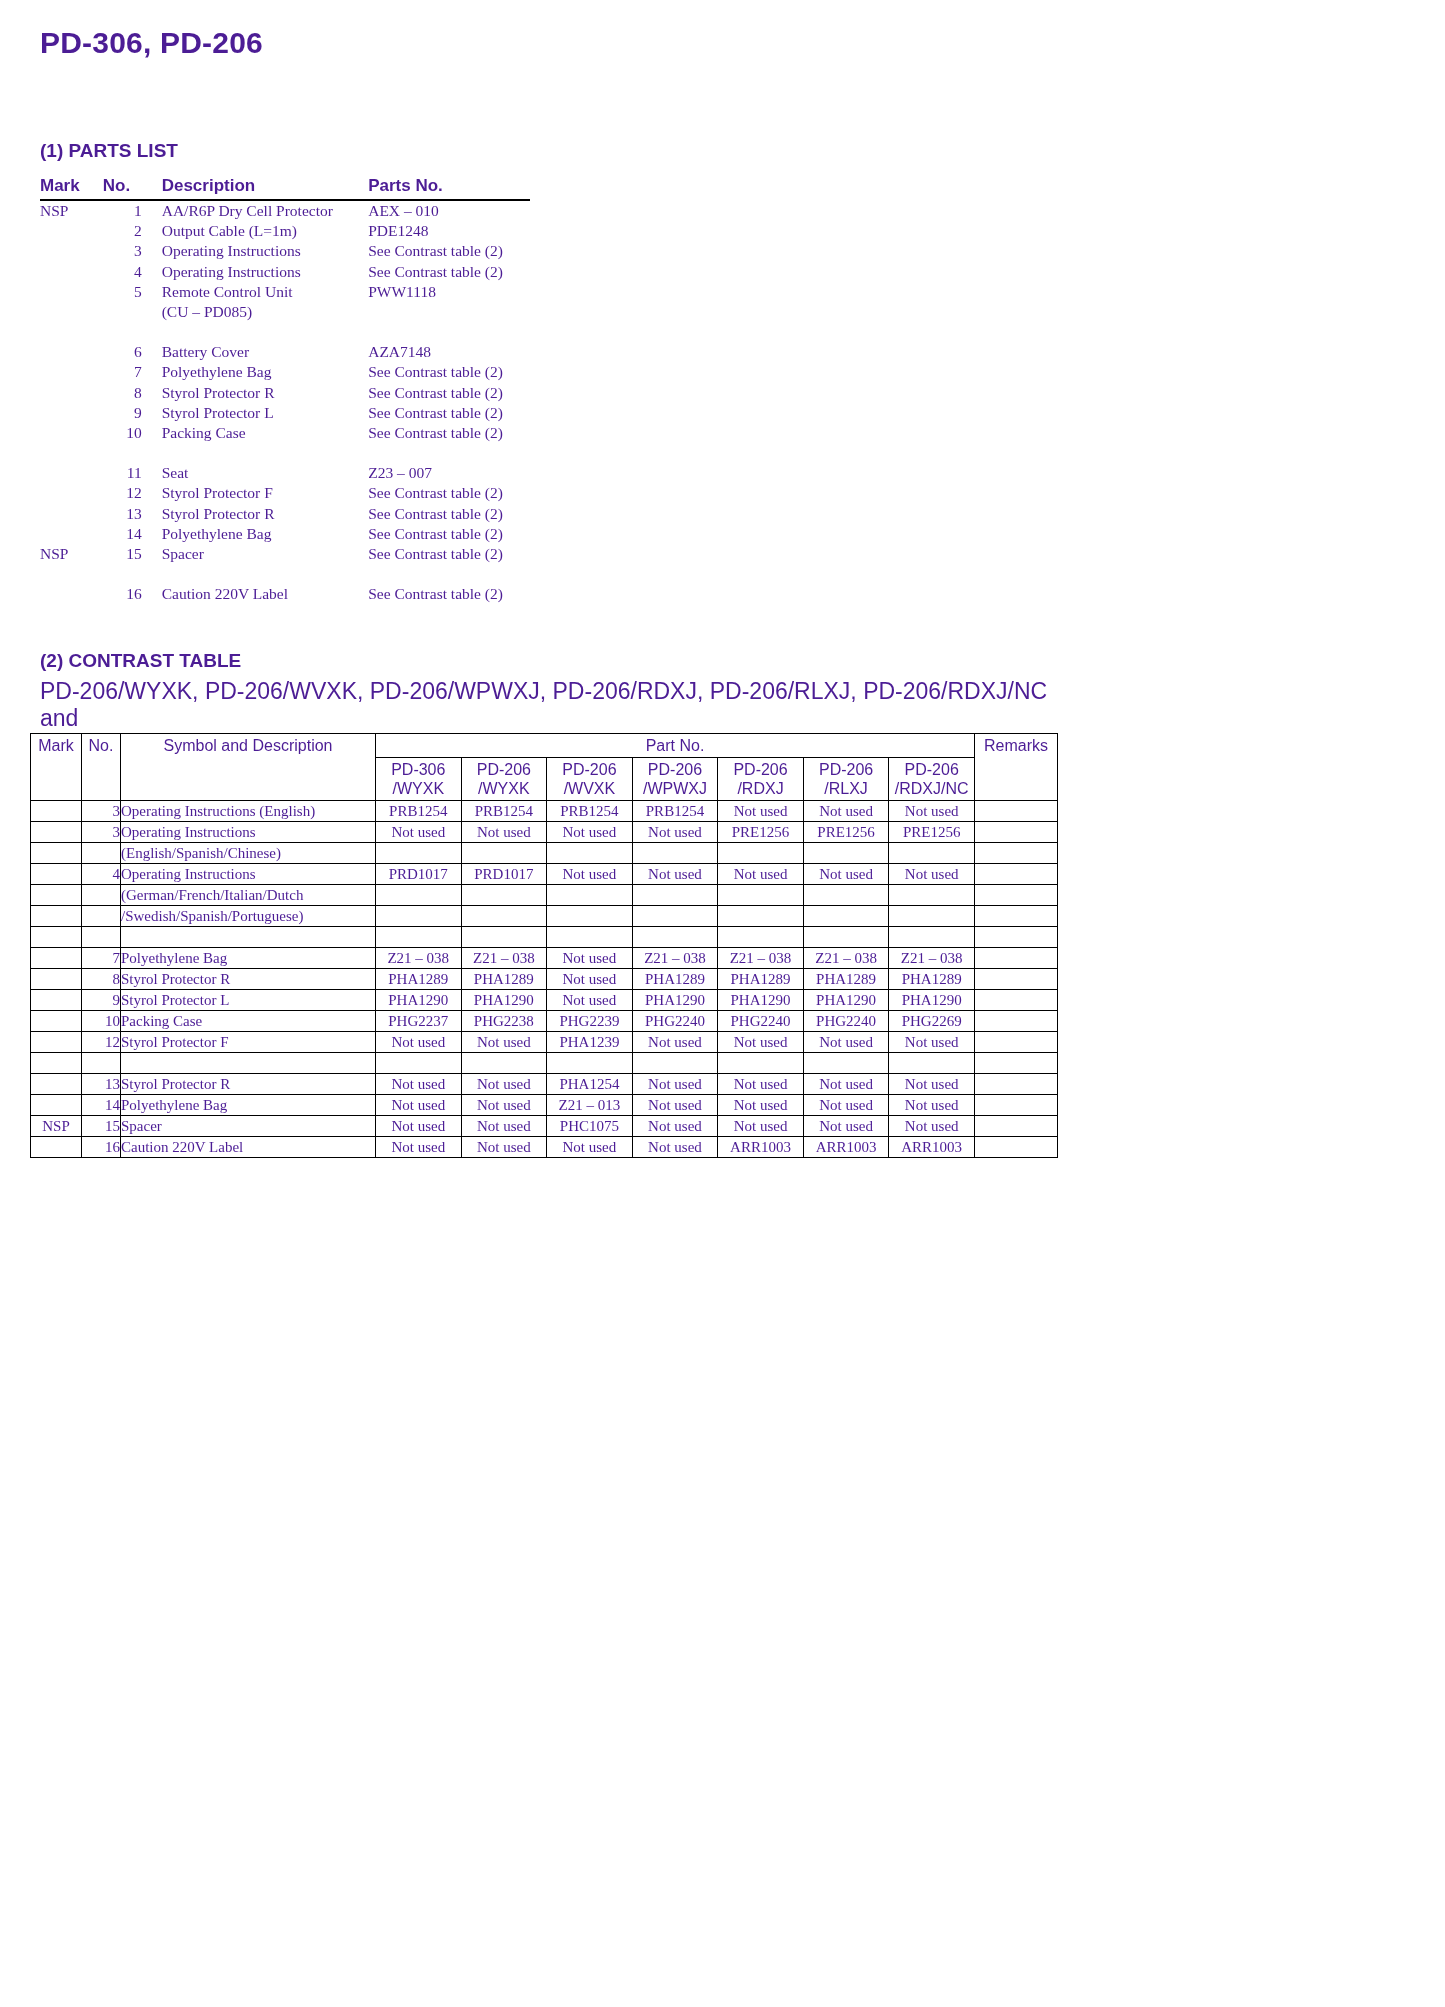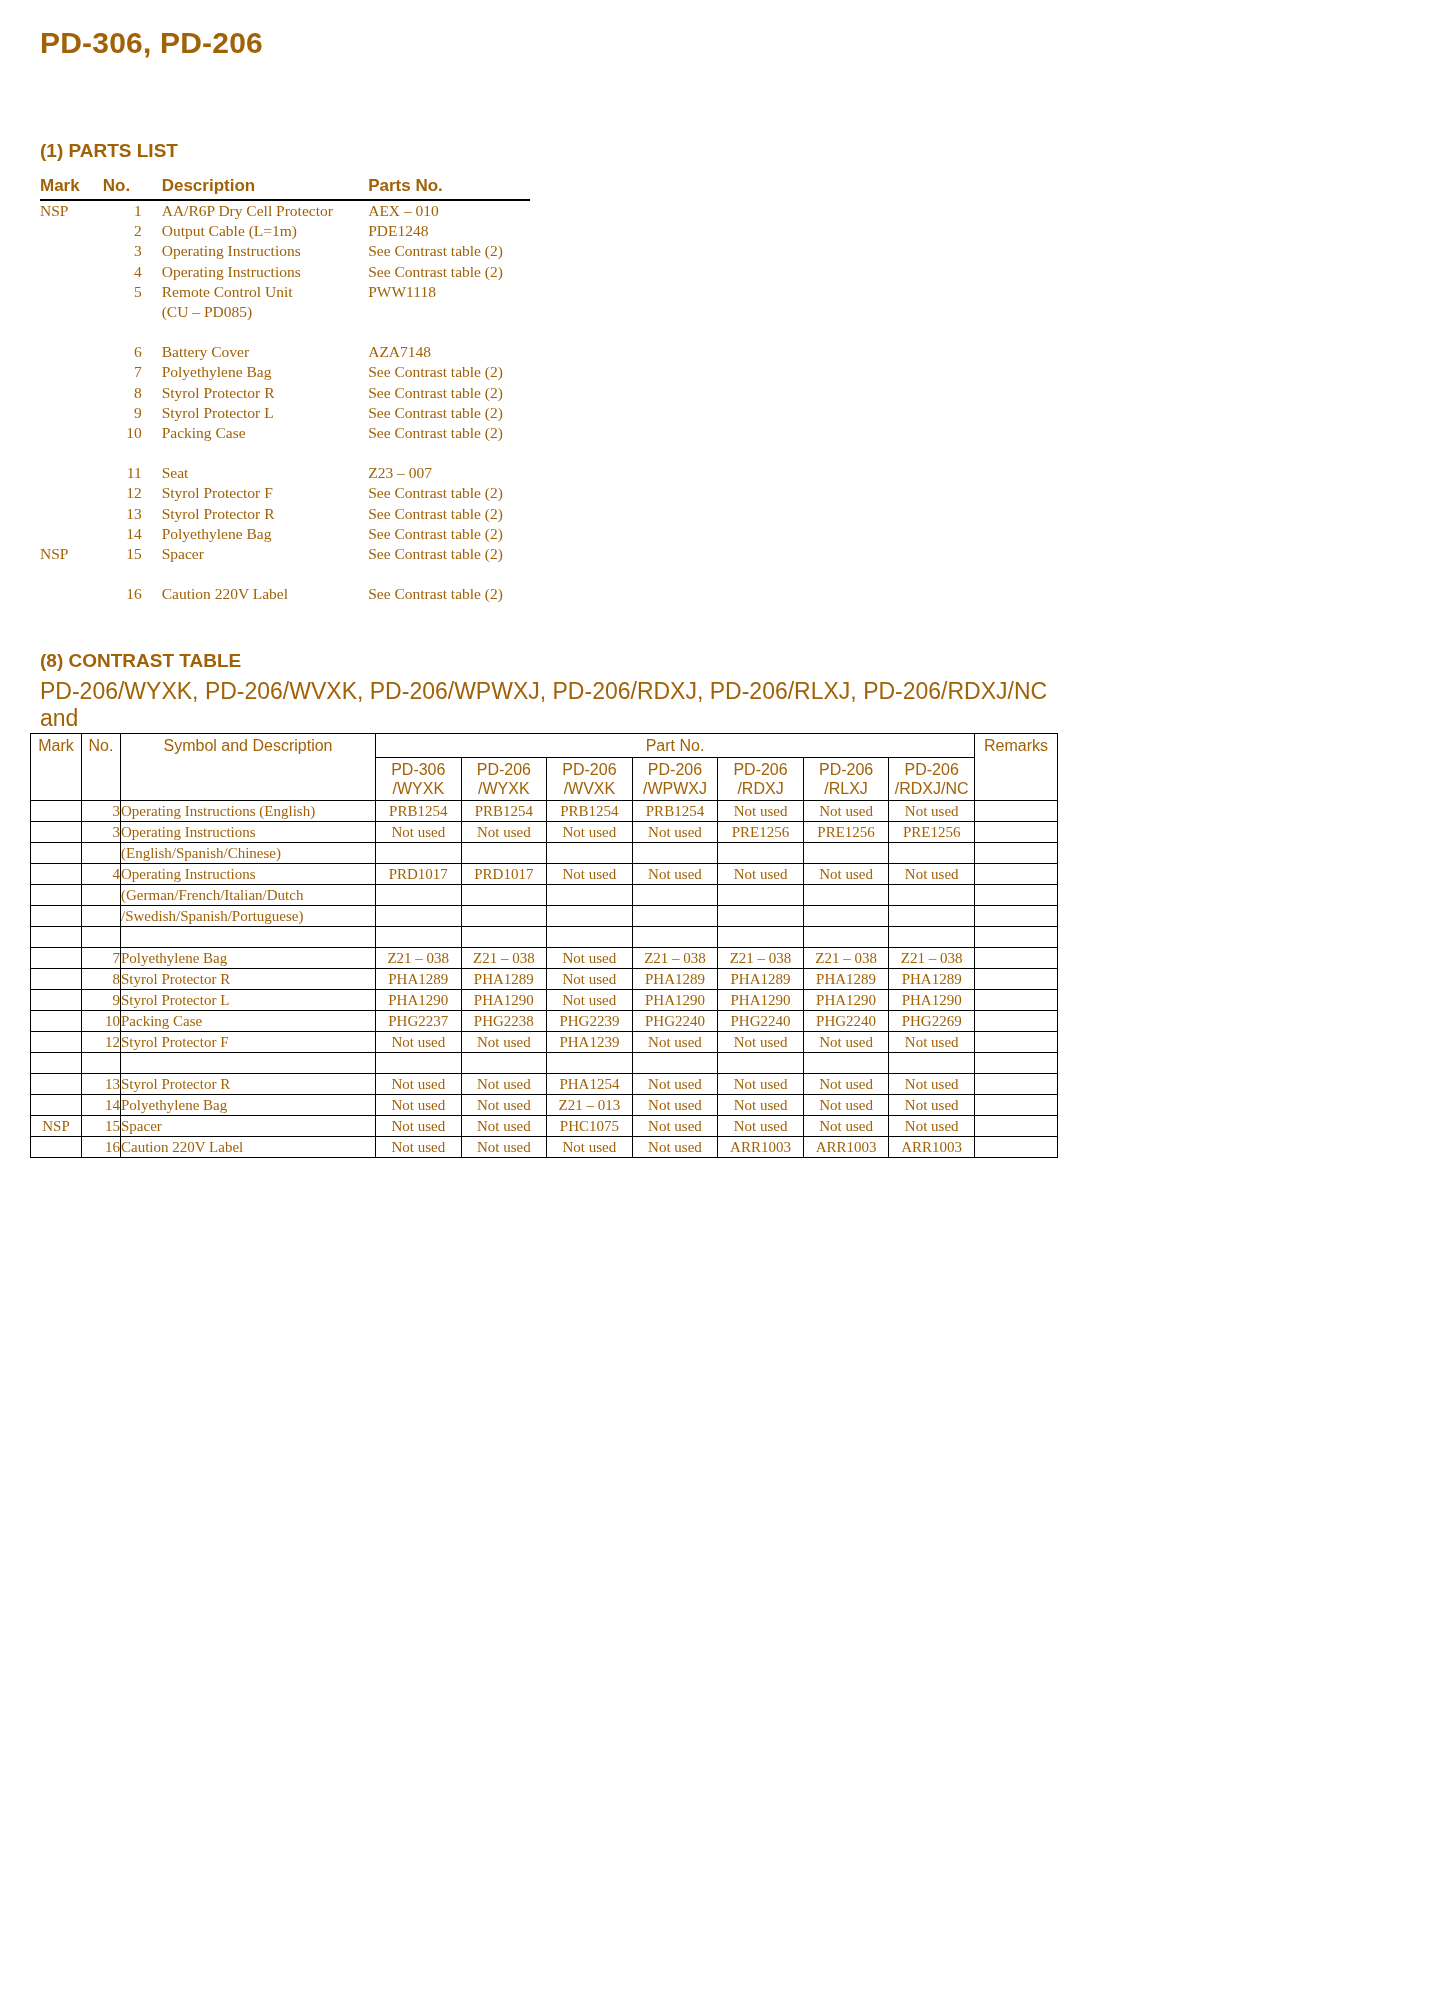--- a/index.html
+++ b/index.html
@@ -6,21 +6,21 @@
     margin: 0;
     padding: 0;
     background: #ffffff;
   }
   .page {
     position: relative;
     width: 1445px;
     height: 1572px;
     background: #ffffff;
     font-family: "Liberation Serif", serif;
-    color: #a16207;
+    color: #4c1d95;
     box-sizing: border-box;
     overflow: hidden;
   }
 
   
   .model-title {
     position: absolute;
     left: 40px;
     top: 26px;
     font-family: "Liberation Sans", sans-serif;
@@ -285,21 +285,21 @@
           <tr>
             <td class="c-mark">&nbsp;</td>
             <td class="c-no">16</td>
             <td class="c-desc">Caution 220V Label</td>
             <td class="c-parts">See Contrast table (2)</td>
           </tr>
         </tbody>
     </table>
   </div>
 
-  <div class="sec2-heading">(8) CONTRAST TABLE</div>
+  <div class="sec2-heading">(2) CONTRAST TABLE</div>
   <div class="sec2-intro">
     <div>PD-206/WYXK, PD-206/WVXK, PD-206/WPWXJ, PD-206/RDXJ, PD-206/RLXJ, PD-206/RDXJ/NC and</div>
   </div>
 
   <div class="contrast-wrap">
     <table class="contrast">
       <thead>
         <tr>
           <th class="hd-mark" rowspan="2">Mark</th>
           <th class="hd-no" rowspan="2">No.</th>

